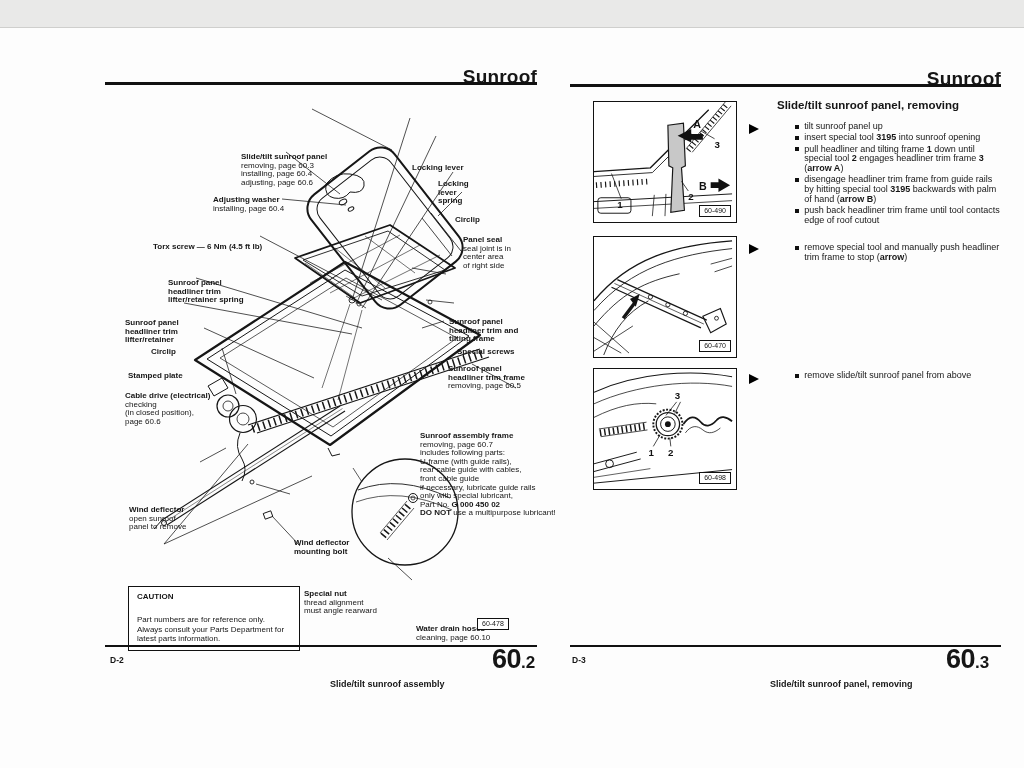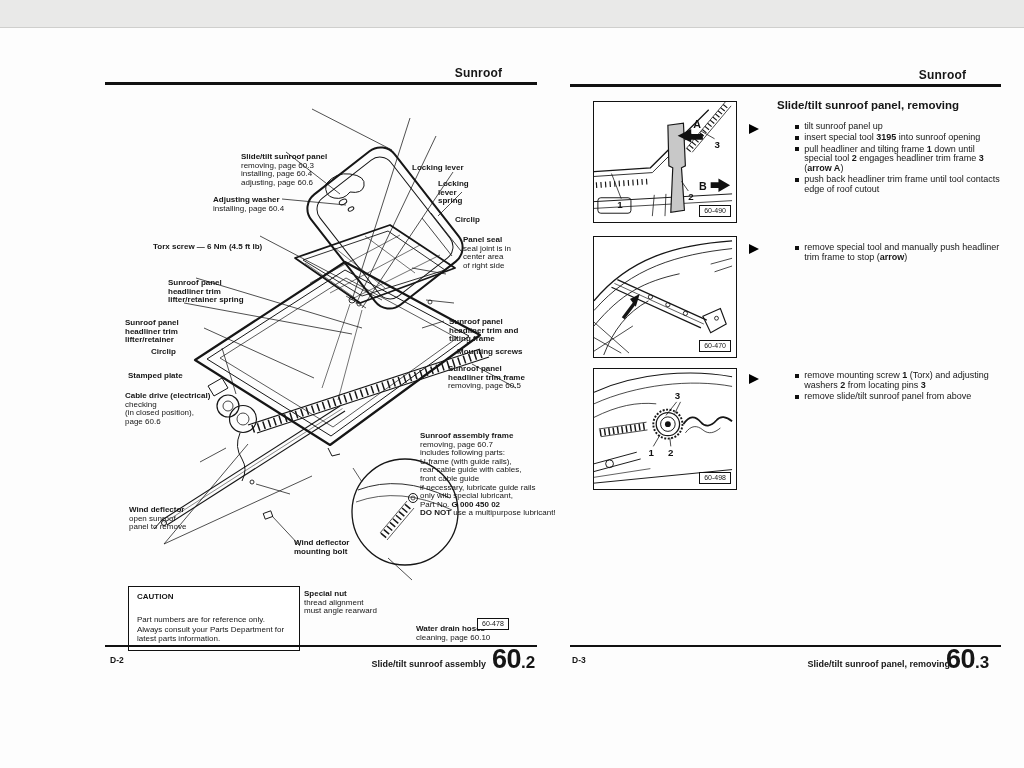--- a/index.html
+++ b/index.html
@@ -1,35 +1,35 @@
 <!DOCTYPE html>
 <html><head>
 <meta charset="utf-8">
 <style>
   html,body{margin:0;padding:0;background:#fff;}
   #screen{position:relative;width:1024px;height:768px;background:#fdfdfd;overflow:hidden;
           font-family:"Liberation Sans","DejaVu Sans",sans-serif;color:#161616;}
   .topband{position:absolute;left:0;top:0;width:1024px;height:27px;background:#e9e9e8;border-bottom:1px solid #cfcfcd;}
-  .hdr{position:absolute;font-weight:bold;font-size:12px;letter-spacing:.2px;text-align:center;}
+  .hdr{position:absolute;font-weight:bold;font-size:19px;letter-spacing:.2px;text-align:right;}
   .rule{position:absolute;height:2.6px;background:#111;}
   .thinrule{position:absolute;height:2.4px;background:#111;}
   
   .lbl{position:absolute;font-size:8px;line-height:8.6px;}
   .lbl .t{font-weight:bold;white-space:pre-line;margin-top:48px;}
   .lbl .s{white-space:pre-line;font-weight:normal;}
   .lbl .seg{white-space:pre-line;}
   
   .caution{position:absolute;left:128px;top:586px;width:172px;border:1.6px solid #111;background:#fff;padding:5px 8px 6px 8px;box-sizing:border-box;}
   .caution .ct{font-weight:bold;font-size:8px;margin-bottom:14px;}
   .caution .cb{font-size:8px;line-height:9.6px;}
   
   .figref{position:absolute;border:1.2px solid #111;background:#fff;font-size:7px;padding:1px 4px;line-height:8px;}
   
   .doccode{position:absolute;font-weight:bold;font-size:8.5px;}
-  .seclabel{position:absolute;font-weight:bold;font-size:9px;text-align:right;}
+  .seclabel{position:absolute;font-weight:bold;font-size:9px;margin-top:20px;}
   .pagenum{position:absolute;white-space:nowrap;}
   .pn-big{font-weight:bold;font-size:27px;letter-spacing:-.5px;}
   .pn-small{font-weight:bold;font-size:17px;}
   
   .rtitle{position:absolute;font-weight:bold;font-size:11.5px;}
   .figbox{position:absolute;left:593px;width:144px;height:122px;border:1.6px solid #111;background:#fff;box-sizing:border-box;}
   .ptr{position:absolute;left:749px;width:0;height:0;border-left:10px solid #000;border-top:5px solid transparent;border-bottom:5px solid transparent;}
   .steps{position:absolute;left:795px;width:206px;font-size:9px;line-height:9.7px;}
   .bullet{display:flex;margin-bottom:1.6px;}
   .sq{flex:0 0 auto;width:4.2px;height:4.2px;background:#111;margin:2.6px 5px 0 0;}
@@ -179,21 +179,21 @@
   </div>
   <div class="lbl" style="left:151px;top:300px">
     <div class="t">Circlip</div>
   </div>
   <div class="lbl" style="left:449px;top:270px">
     <div class="t">Sunroof panel
 headliner trim and
 tilting frame</div>
   </div>
   <div class="lbl" style="left:457px;top:300px">
-    <div class="t">Mounting screws</div>
+    <div class="t">Special screws</div>
   </div>
   <div class="lbl" style="left:448px;top:317px">
     <div class="t">Sunroof panel
 headliner trim frame</div>
     <div class="s">removing, page 60.5</div>
   </div>
   <div class="lbl" style="left:128px;top:324px">
     <div class="t">Stamped plate</div>
   </div>
   <div class="lbl" style="left:125px;top:344px">
@@ -351,34 +351,34 @@
     <div class="bullet">
         <span class="sq"></span>
         <span class="btxt"><span>insert special tool </span><b>3195</b><span> into sunroof opening</span></span>
       </div>
     <div class="bullet">
         <span class="sq"></span>
         <span class="btxt"><span>pull headliner and tilting frame </span><b>1</b><span> down until special tool </span><b>2</b><span> engages headliner trim frame </span><b>3</b><span> (</span><b>arrow A</b><span>)</span></span>
       </div>
     <div class="bullet">
         <span class="sq"></span>
+        <span class="btxt"><span>disengage headliner trim frame from guide rails by hitting special tool </span><b>3195</b><span> backwards with palm of hand (</span><b>arrow B</b><span>)</span></span>
+      </div>
+    <div class="bullet">
+        <span class="sq"></span>
         <span class="btxt"><span>push back headliner trim frame until tool contacts edge of roof cutout</span></span>
       </div>
   </div>
   <div class="steps" style="top:243px">
     <div class="bullet">
         <span class="sq"></span>
         <span class="btxt"><span>remove special tool and manually push headliner trim frame to stop (</span><b>arrow</b><span>)</span></span>
       </div>
   </div>
   <div class="steps" style="top:371px">
-    <div class="bullet">
-        <span class="sq"></span>
-        <span class="btxt"><span>remove mounting screw </span><b>1</b><span> (Torx) and adjusting washers </span><b>2</b><span> from locating pins </span><b>3</b></span>
-      </div>
     <div class="bullet">
         <span class="sq"></span>
         <span class="btxt"><span>remove slide/tilt sunroof panel from above</span></span>
       </div>
   </div>
 
   <div class="thinrule" style="left:570px;top:645px;width:431px"></div>
   <div class="doccode" style="left:572px;top:655px">D-3</div>
   <div class="seclabel" style="left:770px;top:659px;width:180px">Slide/tilt sunroof panel, removing</div>
   <div class="pagenum" style="left:946px;top:644px">

